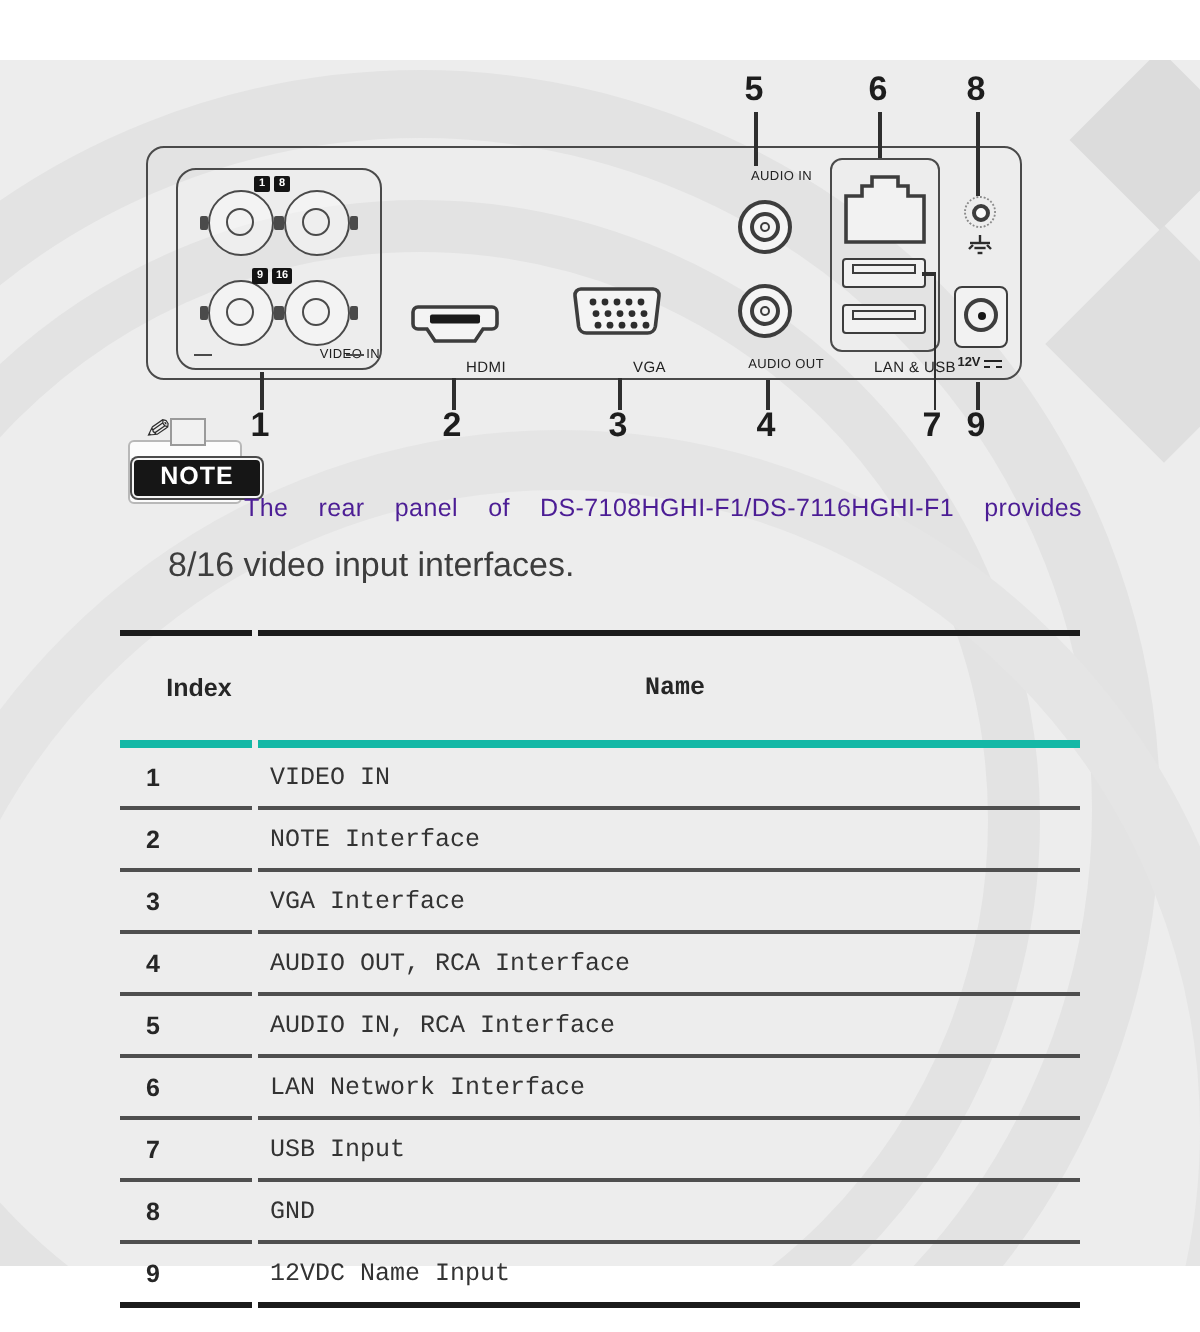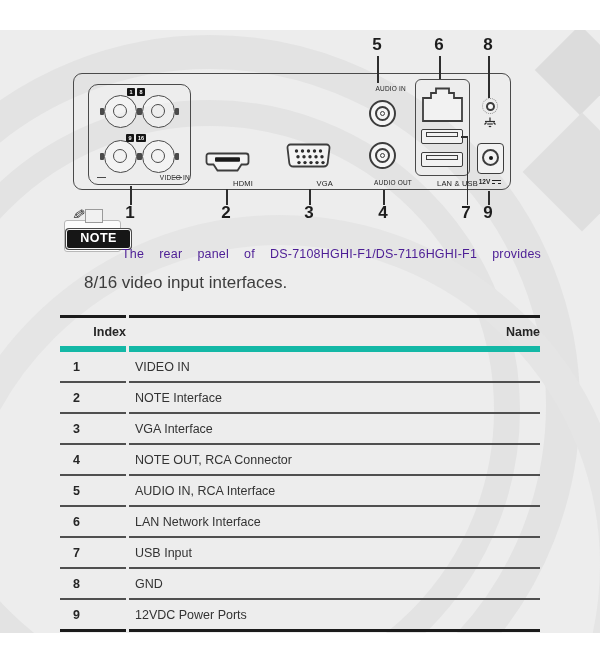--- a/index.html
+++ b/index.html
@@ -87,28 +87,28 @@
                 background:#161616; color:#fff; font-weight:bold; font-size:12.5px;
                 letter-spacing:.5px; text-align:center; line-height:17px;
                 border:1.5px solid #f5f5f5; box-shadow:0 0 0 1px #4a4a4a; border-radius:3px; }
   .note-line1 { position:absolute; left:122px; top:247px; width:419px; font-size:12.5px;
                 color:#4c1d95; text-align:justify; text-align-last:justify; letter-spacing:.2px; }
   .note-line2 { position:absolute; left:60px; top:273px; font-size:17px; color:#3d3d3d;margin-left:24px; }
 
   
   table.spec { position:absolute; left:57px; top:315px; width:486px;
                border-collapse:separate; border-spacing:3px 0; font-size:12.5px; }
-  table.spec th { border-top:3px solid #1b1b1b; border-bottom:6px solid #14b8a6;
-                  text-align:right; font-weight:bold; color:#262626; padding:7px 0; }
+  table.spec th { border-top:3px solid #1b1b1b; border-bottom:4px solid #14b8a6;
+                  text-align:center; font-weight:bold; color:#262626; padding:19px 0; }
   table.spec td { border-bottom:2px solid #4f4f4f; padding:7.5px 0; color:#333; }
   table.spec tr:last-child td { border-bottom:3px solid #1b1b1b; }
   table.spec .col-index { width:66px; }
   table.spec th:first-child, table.spec td:first-child { padding-left:13px; }
   table.spec td:first-child { font-weight:bold; color:#262626; }
-  table.spec th:nth-child(2), table.spec td:nth-child(2) { padding-left:6px; }
+  table.spec th:nth-child(2), table.spec td:nth-child(2) { padding-left:6px;font-family:Liberation Mono, monospace; }
 </style>
 </head>
 <body>
 
 <div id="page">
 
   <div class="band">
     <div class="wm-ring r1"></div>
     <div class="wm-ring r2"></div>
     <div class="wm-ring r3"></div>
@@ -271,38 +271,38 @@
       <tr>
           <td>2</td>
           <td>NOTE Interface</td>
         </tr>
       <tr>
           <td>3</td>
           <td>VGA Interface</td>
         </tr>
       <tr>
           <td>4</td>
-          <td>NOTE OUT, RCA Connector</td>
+          <td>AUDIO OUT, RCA Interface</td>
         </tr>
       <tr>
           <td>5</td>
           <td>AUDIO IN, RCA Interface</td>
         </tr>
       <tr>
           <td>6</td>
           <td>LAN Network Interface</td>
         </tr>
       <tr>
           <td>7</td>
           <td>USB Input</td>
         </tr>
       <tr>
           <td>8</td>
           <td>GND</td>
         </tr>
       <tr>
           <td>9</td>
-          <td>12VDC Power Ports</td>
+          <td>12VDC Name Input</td>
         </tr>
     </tbody>
   </table>
 
 </div>
 
 </body></html>

